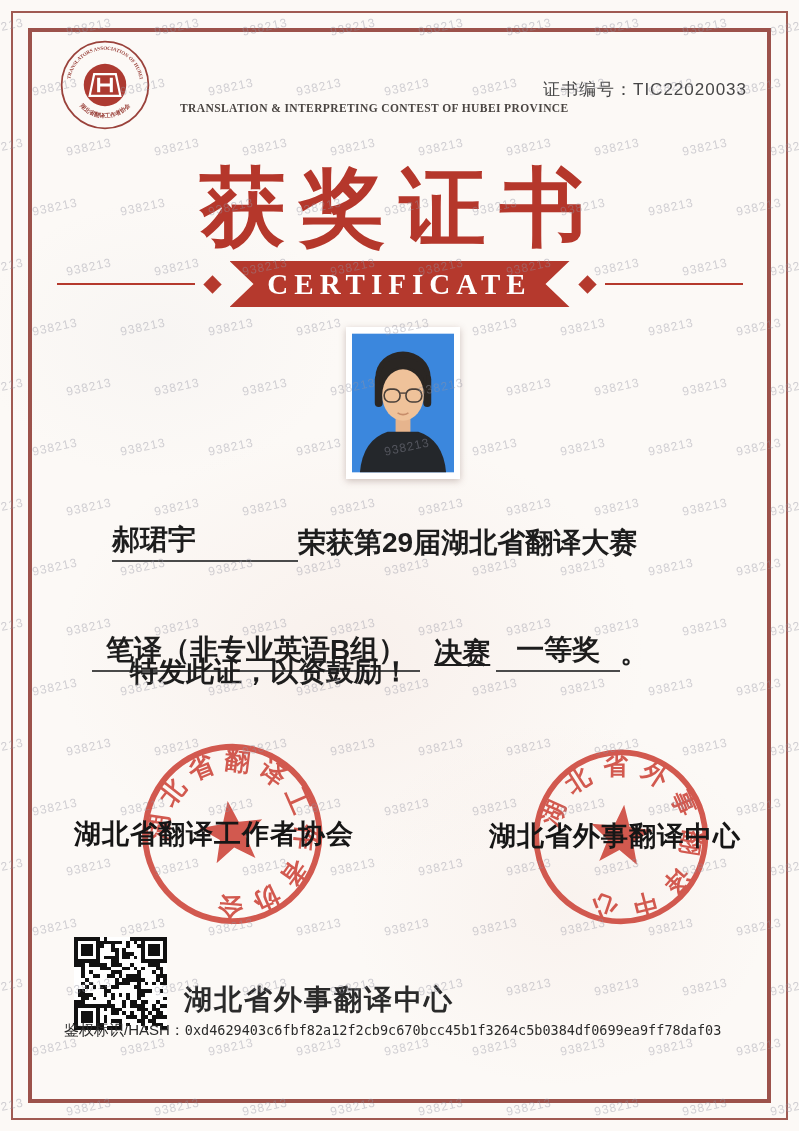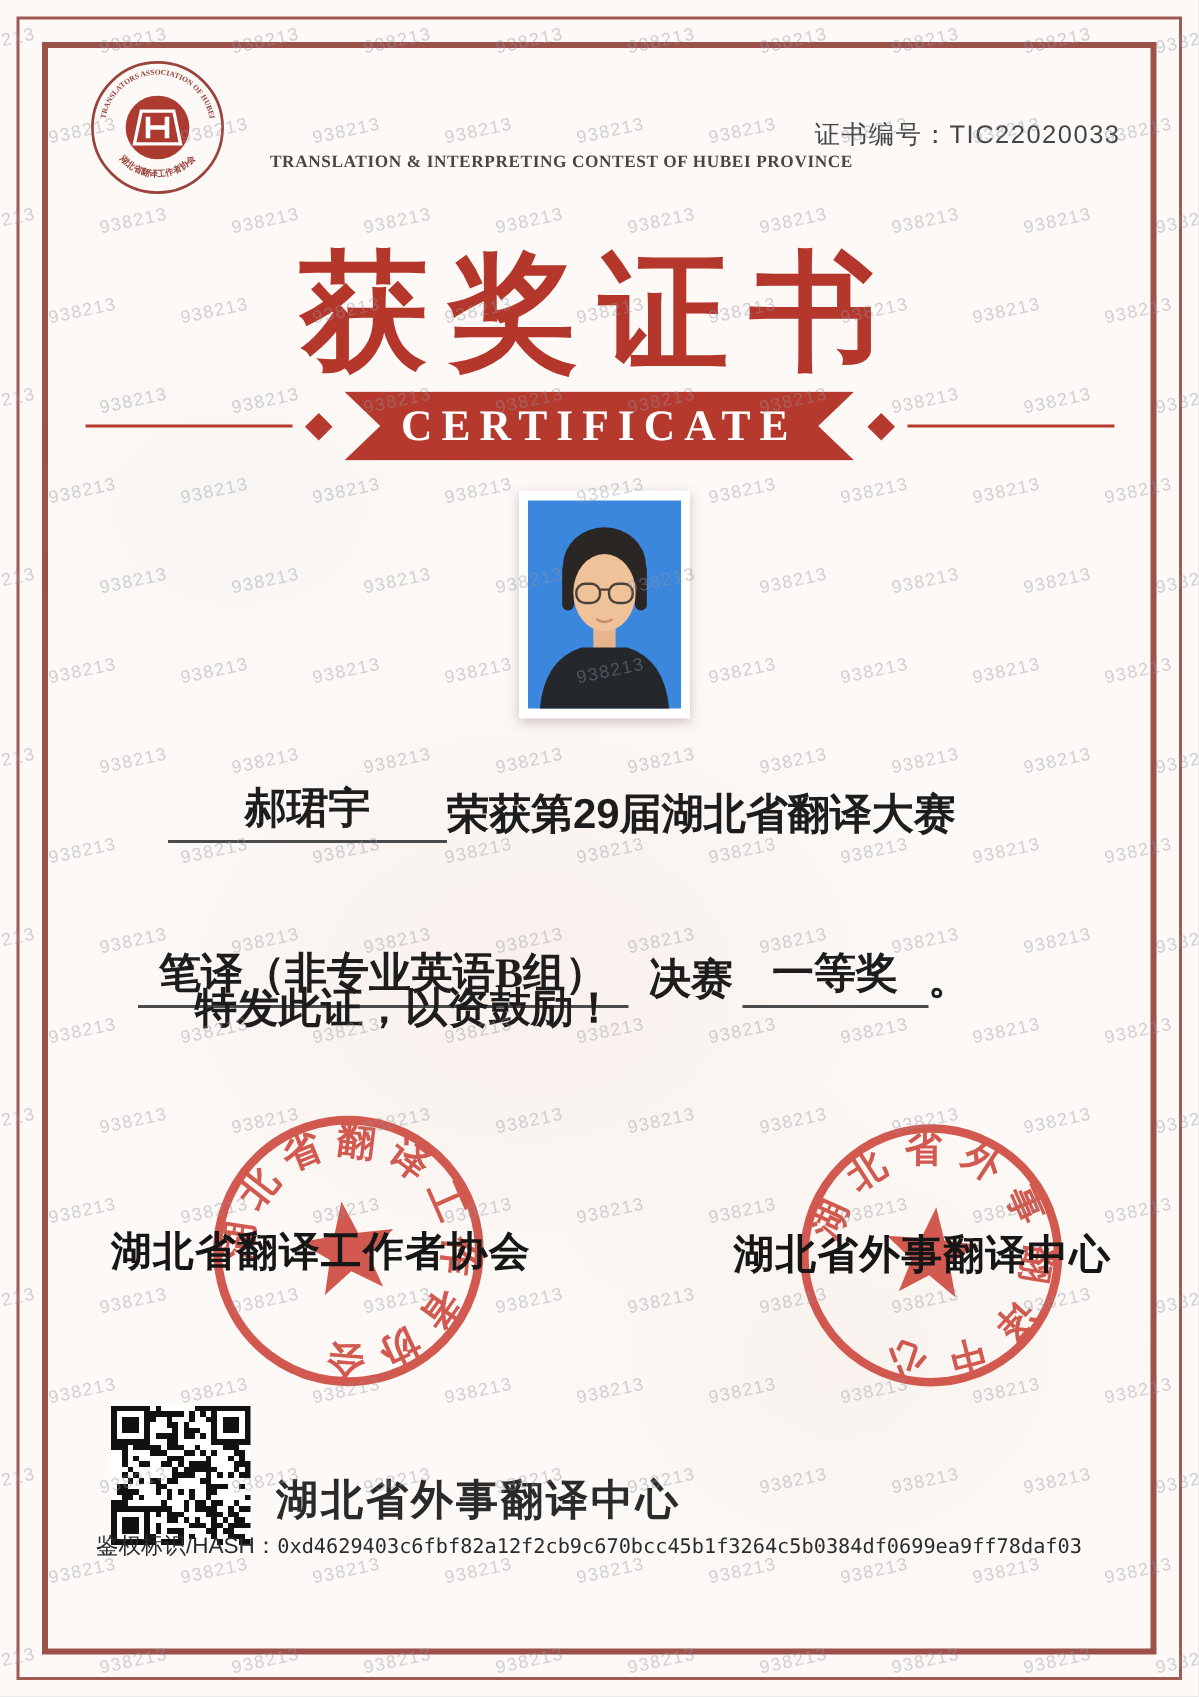--- a/index.html
+++ b/index.html
@@ -33,25 +33,25 @@
     clip-path:polygon(0 0,100% 0,calc(100% - 24px) 50%,100% 100%,0 100%,24px 50%);}
 
   .photo-frame{position:absolute;left:346px;top:327px;width:114px;height:152px;background:#fff;
     box-shadow:0 2px 7px rgba(120,90,80,.35);padding:0;}
   .photo-frame svg{position:absolute;left:6px;top:6px;}
 
   .body-line{position:absolute;left:0;width:100%;font-size:28px;color:#1d1d1d;font-weight:600;white-space:nowrap;}
   .l1{top:520px;padding-left:112px;}
   .l2{top:586px;padding-left:92px;}
   .l3{top:653px;padding-left:130px;}
-  .blank{display:inline-block;border-bottom:2px solid #4a4a4a;text-align:center;vertical-align:bottom;line-height:40px;font-family:Liberation Serif, serif;}
+  .blank{display:inline-block;border-bottom:2px solid #4a4a4a;text-align:left;vertical-align:bottom;line-height:40px;}
   .name-blank{width:186px;}
   .cat-blank{padding:0 14px;}
   .award-blank{padding:0 20px;margin-top:44px;}
-  .mid{margin:0 6px 0 14px;}
+  .mid{margin:0 6px 0 14px;text-decoration:underline;}
 
   .stamp{position:absolute;opacity:.87;}
   .stamp-left{left:134px;top:734px;transform:rotate(-8deg);}
   .stamp-right{left:526px;top:740px;transform:rotate(6deg);}
   .org-name{position:absolute;font-size:27px;color:#161616;font-weight:600;letter-spacing:1px;z-index:3;}
   .org-left{left:74px;top:816px;}
   .org-right{left:489px;top:818px;}
 
   .qr{position:absolute;left:74px;top:937px;width:93px;height:93px;background:#fff;}
   .qr-label{position:absolute;left:184px;top:981px;font-size:28px;font-weight:600;color:#2a2a2a;letter-spacing:2px;}

